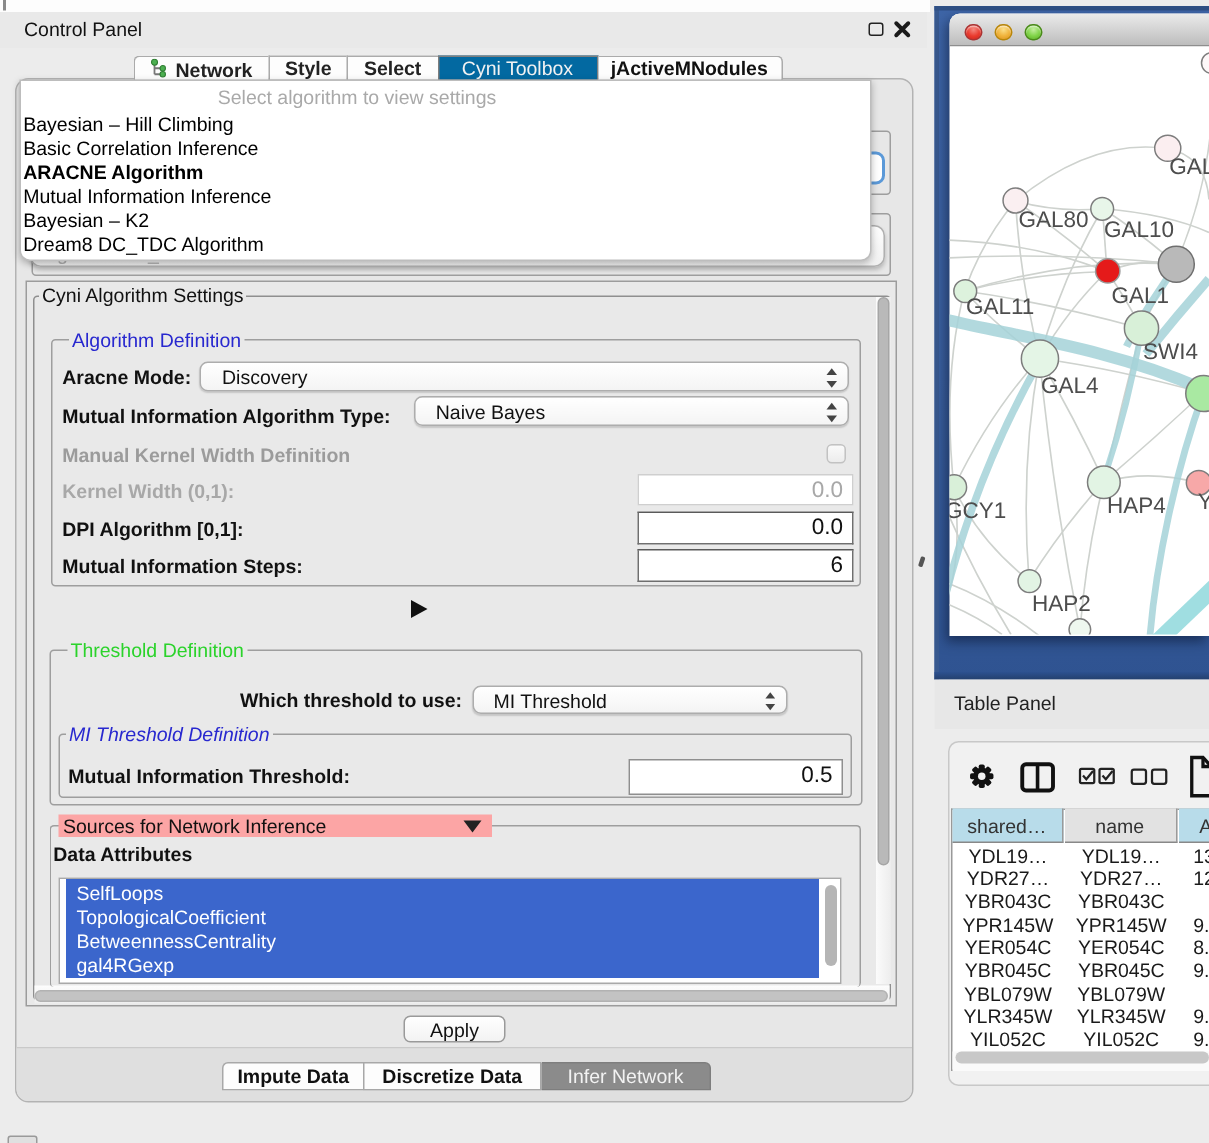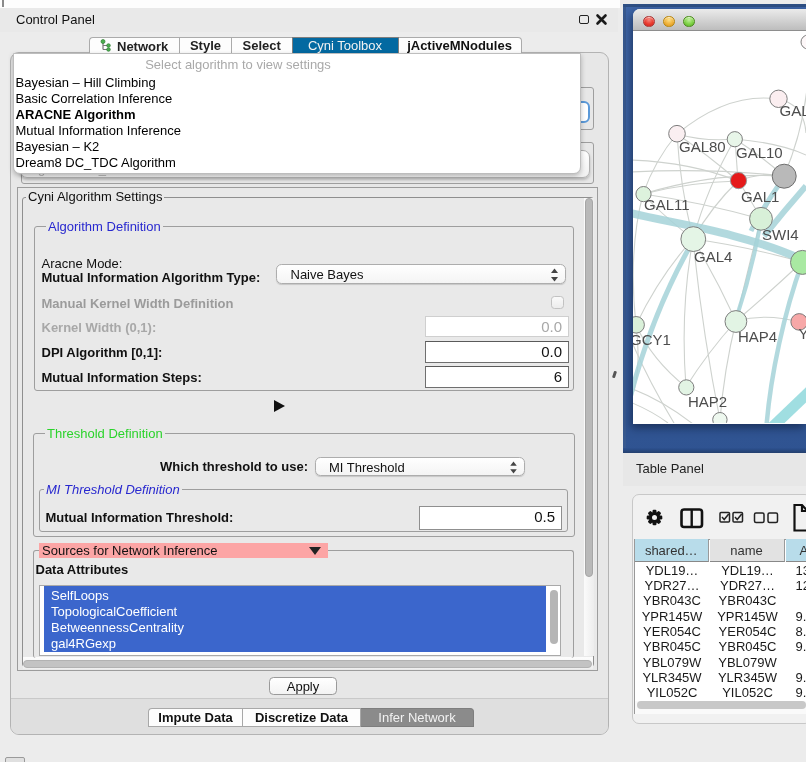--- a/index.html
+++ b/index.html
@@ -53,21 +53,28 @@
   <div class="abs" style="left:26px;top:189px;background:#e9e9e9;padding:0 2px;font-size:13px;color:#111;line-height:15px;">Cyni Algorithm Settings</div>
 
   <div class="abs" style="left:583.5px;top:197.5px;width:10px;height:458px;background:linear-gradient(90deg,#fbfbfb,#ededed);"></div>
   <div class="abs" style="left:585px;top:197.5px;width:7.5px;height:379px;background:#b9b9b9;border:1px solid #a6a6a6;border-radius:4px;"></div>
   <div class="abs" style="left:23px;top:657px;width:570px;height:11.5px;background:linear-gradient(#fdfdfd,#efefef);"></div>
   <div class="abs" style="left:23px;top:659.5px;width:569px;height:8px;background:#c3c3c3;border:1px solid #b2b2b2;border-radius:4px;"></div>
 
   <div class="abs" style="left:34px;top:226px;width:540px;height:165px;border:1px solid #9e9e9e;border-radius:3px;"></div>
   <div class="abs" style="left:46px;top:219px;background:#e9e9e9;padding:0 2px;font-size:13px;color:#2828cf;line-height:15px;">Algorithm Definition</div>
 
-  <div class="abs" style="left:41.5px;top:243.5px;font-size:13px;font-weight:normal;color:#111;line-height:15px;margin-top:12px;">Aracne Mode:</div>
+  <div class="abs" style="left:41.5px;top:243.5px;font-size:13px;font-weight:bold;color:#111;line-height:15px;">Aracne Mode:</div>
+  <div class="abs combo" style="left:133px;top:240.5px;width:433px;height:20px;">
+    <span style="padding-left:14px;">Discovery</span>
+    <svg width="9" height="14" viewBox="0 0 9 14" style="position:absolute;right:6px;top:3px;">
+        <path d="M4.5 0.5 L8 5 L1 5 Z" fill="#444"></path>
+        <path d="M4.5 13.5 L8 9 L1 9 Z" fill="#444"></path>
+      </svg>
+  </div>
 
   <div class="abs" style="left:41.5px;top:269.5px;font-size:13px;font-weight:bold;color:#111;line-height:15px;">Mutual Information Algorithm Type:</div>
   <div class="abs combo" style="left:275.5px;top:264px;width:290.5px;height:20px;">
     <span style="padding-left:14px;">Naive Bayes</span>
     <svg width="9" height="14" viewBox="0 0 9 14" style="position:absolute;right:6px;top:3px;">
         <path d="M4.5 0.5 L8 5 L1 5 Z" fill="#444"></path>
         <path d="M4.5 13.5 L8 9 L1 9 Z" fill="#444"></path>
       </svg>
   </div>
 

